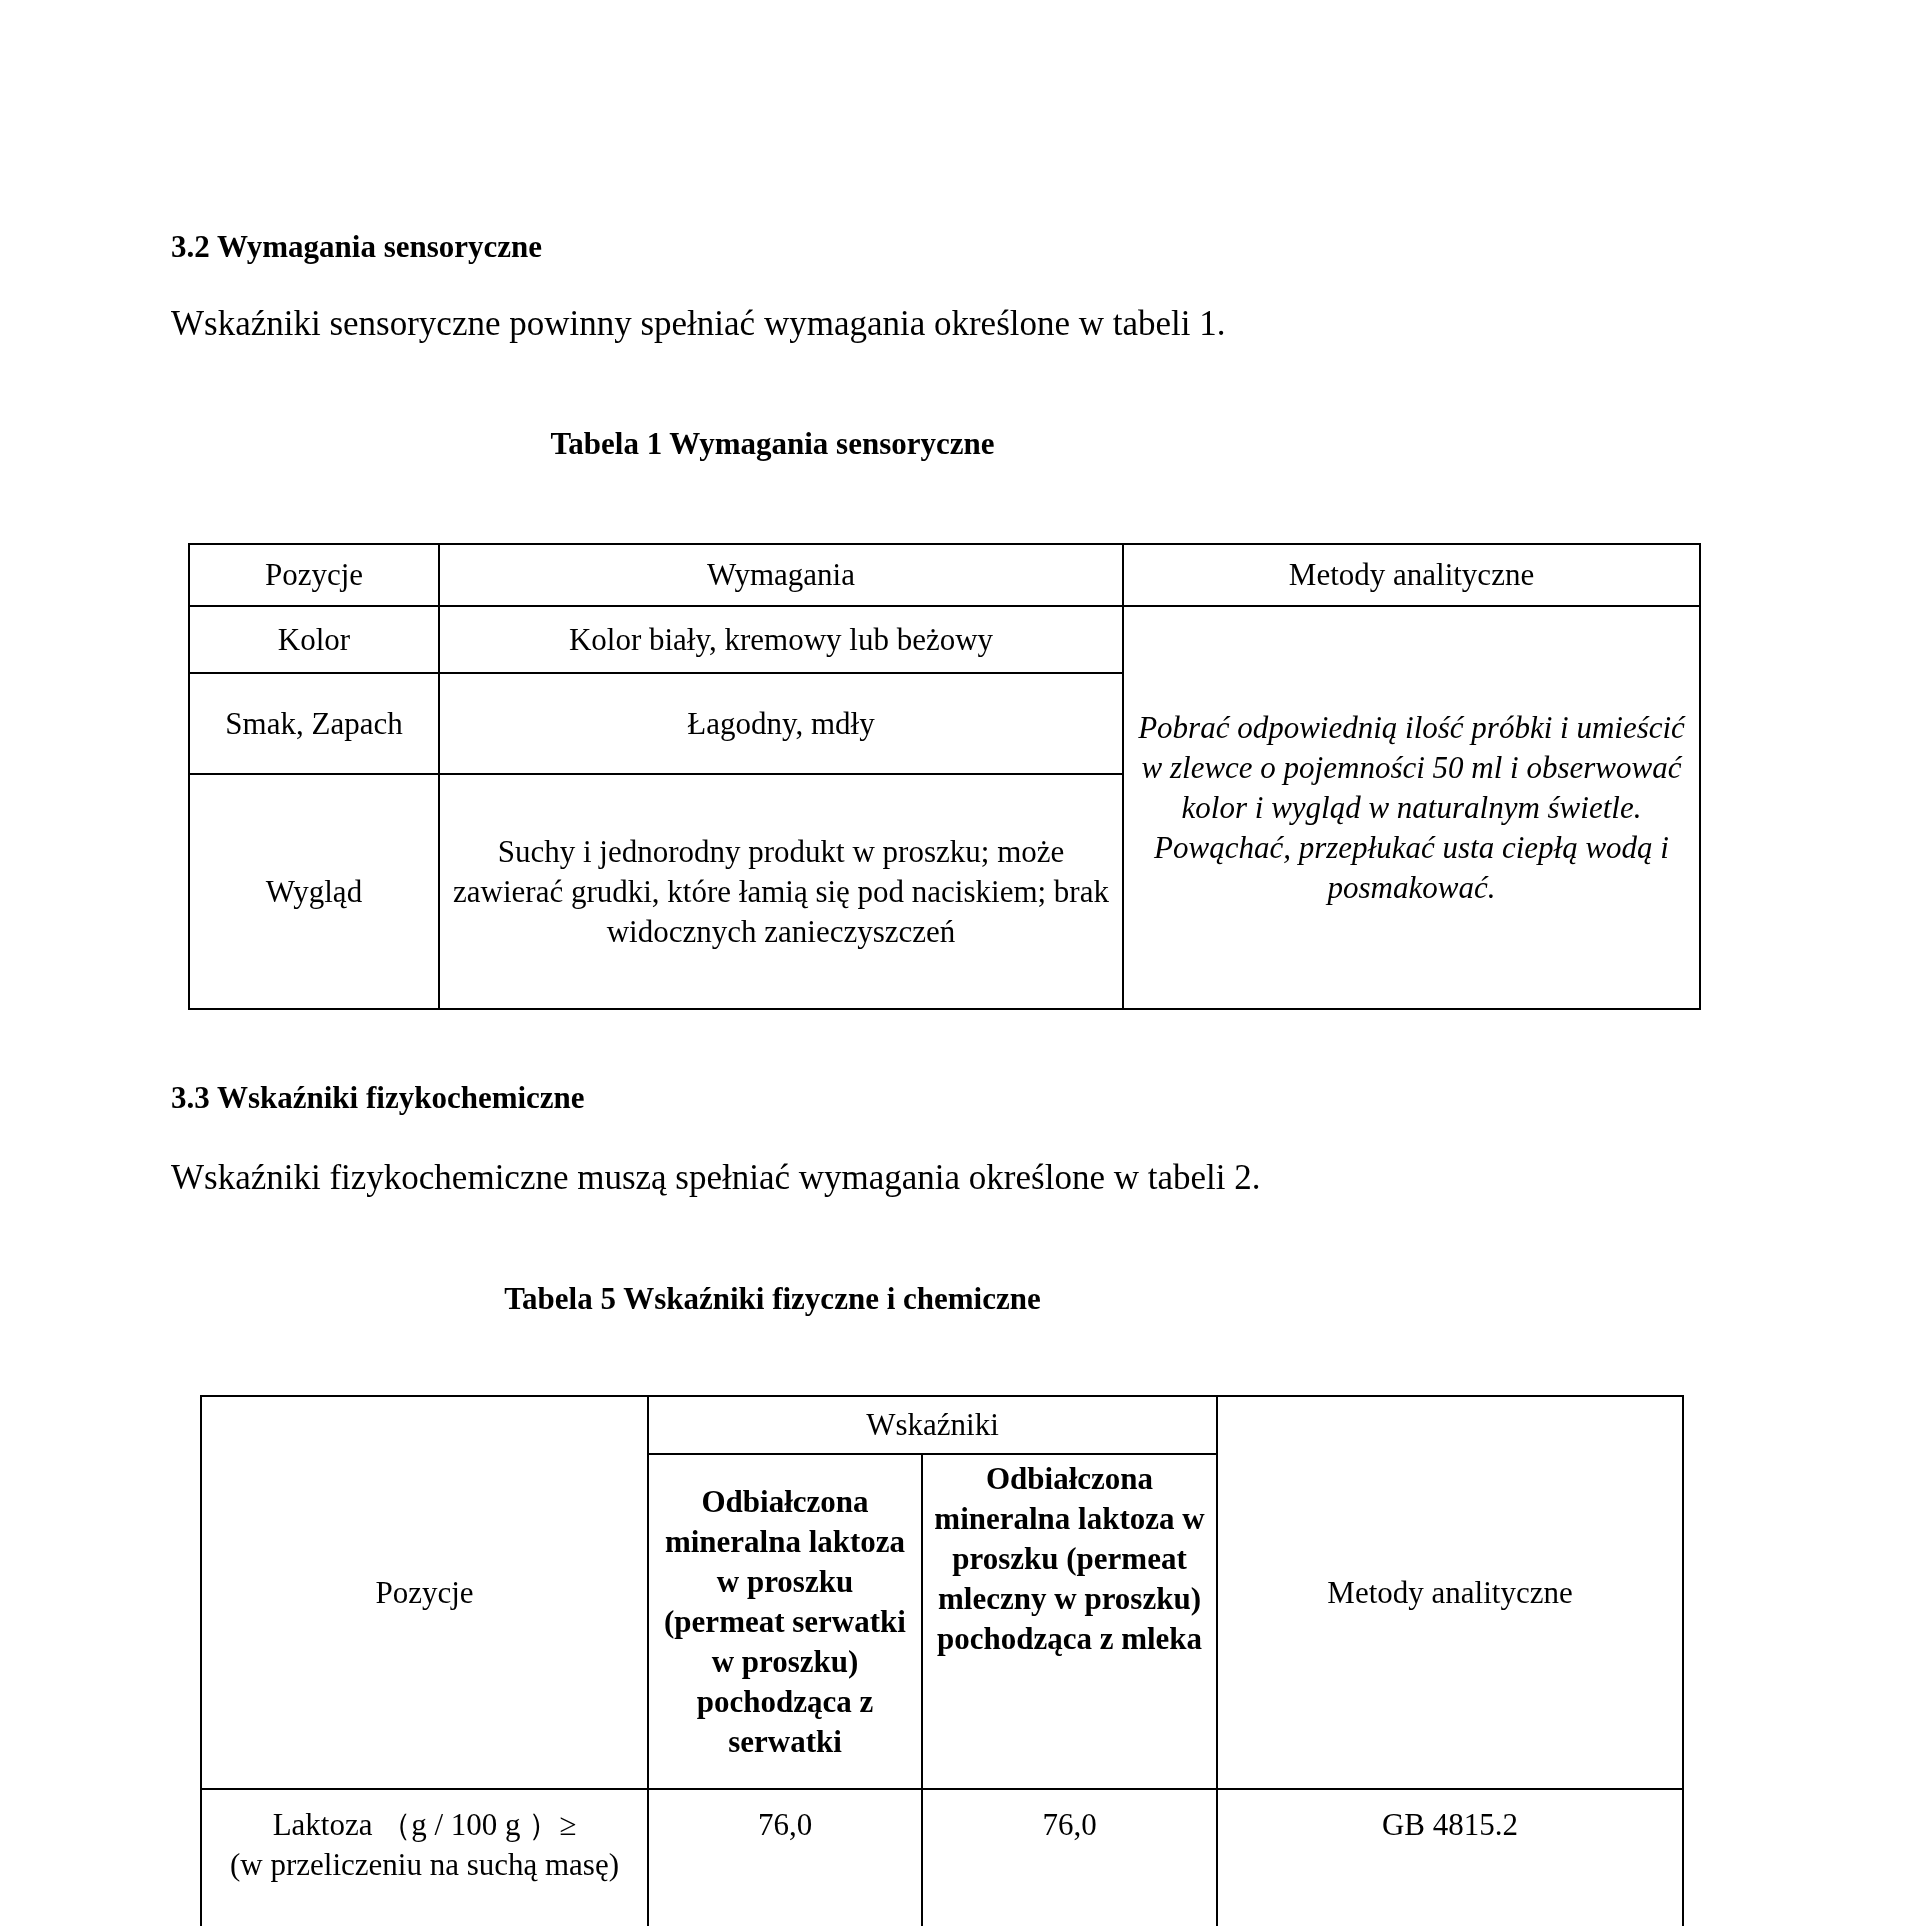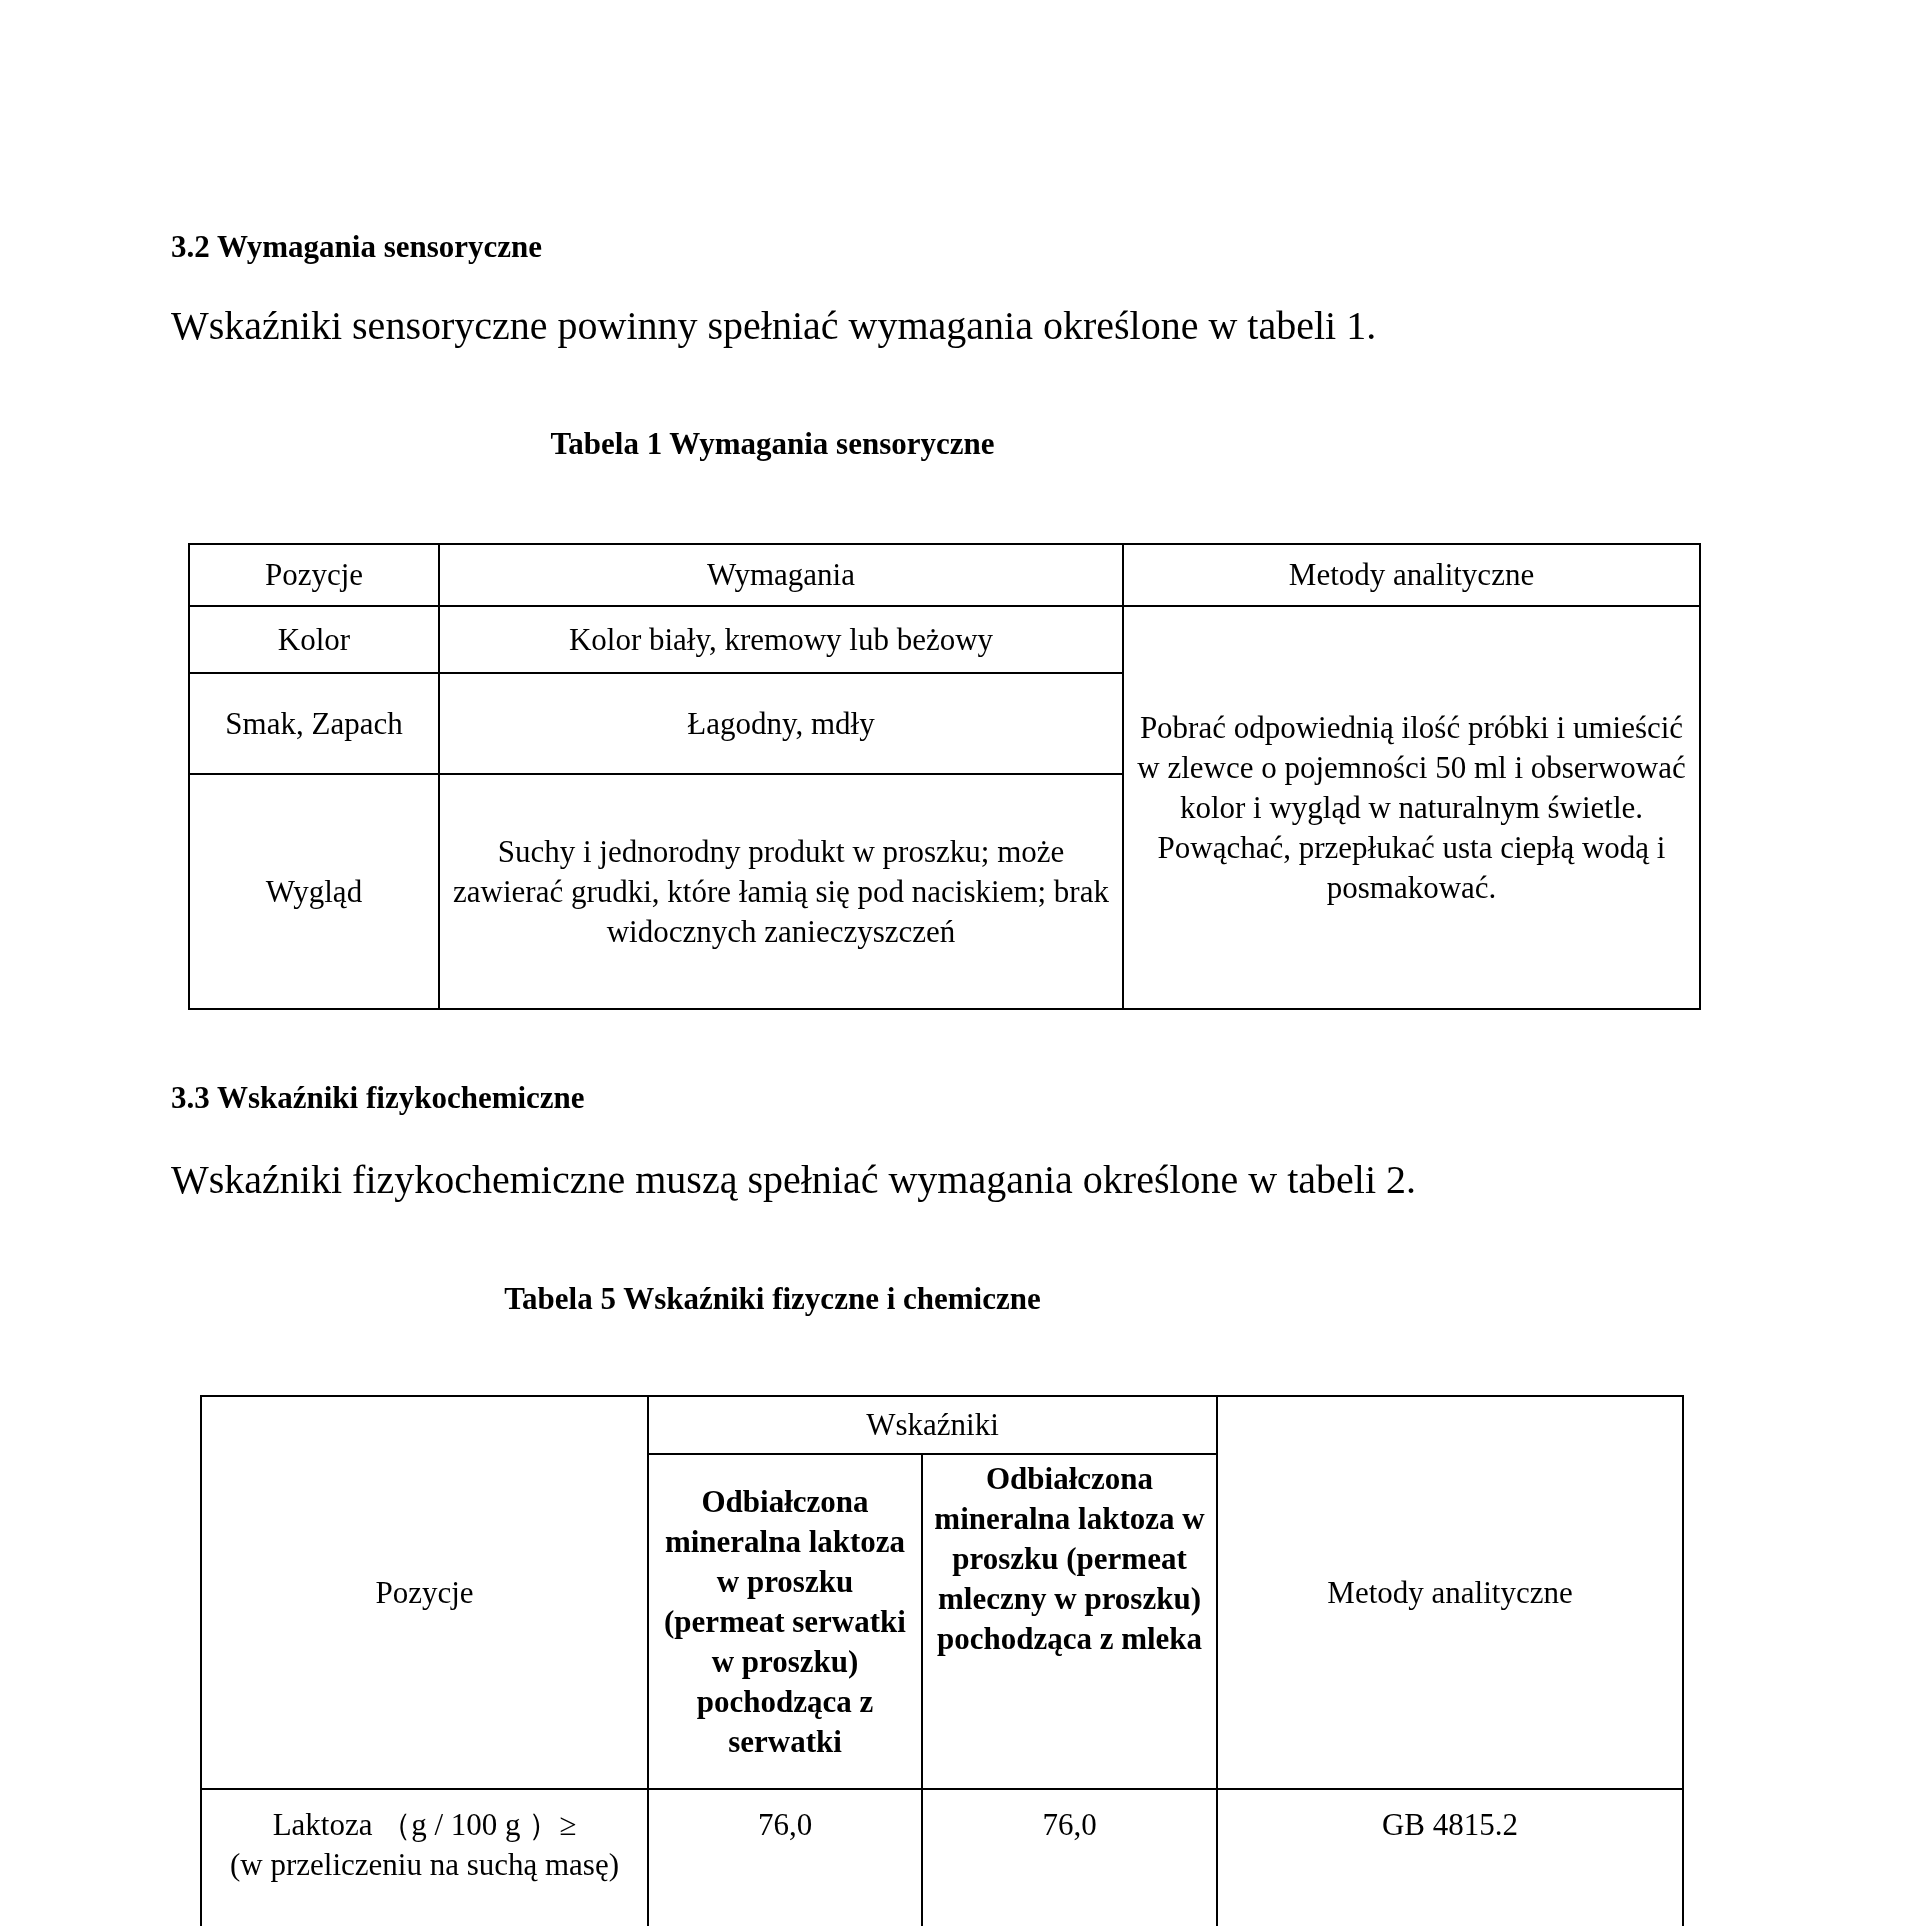--- a/index.html
+++ b/index.html
@@ -2,21 +2,21 @@
 <html style="font-size:6.2px"><head>
   <meta charset="utf-8">
   <style>
     html, body { margin: 0; padding: 0; background: #ffffff; }
     body {
       width: 1965px; height: 2542px; position: relative; overflow: hidden;
       font-family: "Liberation Serif", "DejaVu Serif", serif; color: #000000;
     }
     .abs { position: absolute; }
     .h-section { font-weight: bold; font-size: 31px; line-height: 1; }
-    .para { font-size: 40px; line-height: 1; }
+    .para { font-size: 35px; line-height: 1; }
     .caption { font-weight: bold; font-size: 31px; line-height: 1; text-align: center; }
     table { border-collapse: collapse; table-layout: fixed; position: absolute; }
     td, th {
       border: 2.7px solid #000000; font-weight: normal;
       font-size: 31px; line-height: 40px; text-align: center; vertical-align: middle;
       padding: 0 6px; word-wrap: break-word;
     }
     th.bold { font-weight: bold; }
     .vtop { vertical-align: top; padding-top: 15.4px; }
     .mline { display: block; }
@@ -37,21 +37,21 @@
   </colgroup>
   <tbody>
       <tr style="height:62px">
     <th>Pozycje</th>
     <th>Wymagania</th>
     <th>Metody analityczne</th>
   </tr>
   <tr style="height:67px">
     <td>Kolor</td>
     <td>Kolor biały, kremowy lub beżowy</td>
-    <td rowspan="3" style="padding:0 8px;">Pobrać odpowiednią ilość próbki i umieścić w zlewce o pojemności 50 ml i obserwować kolor i wygląd w naturalnym świetle. Powąchać, przepłukać usta ciepłą wodą i posmakować.</td>
+    <td rowspan="3" style="padding:0 8px;font-style:italic;">Pobrać odpowiednią ilość próbki i umieścić w zlewce o pojemności 50 ml i obserwować kolor i wygląd w naturalnym świetle. Powąchać, przepłukać usta ciepłą wodą i posmakować.</td>
   </tr>
   <tr style="height:101px">
     <td>Smak, Zapach</td>
     <td>Łagodny, mdły</td>
   </tr>
   <tr style="height:235px">
     <td>Wygląd</td>
     <td>Suchy i jednorodny produkt w proszku; może zawierać grudki, które łamią się pod naciskiem; brak widocznych zanieczyszczeń</td>
   </tr>
 </tbody>

